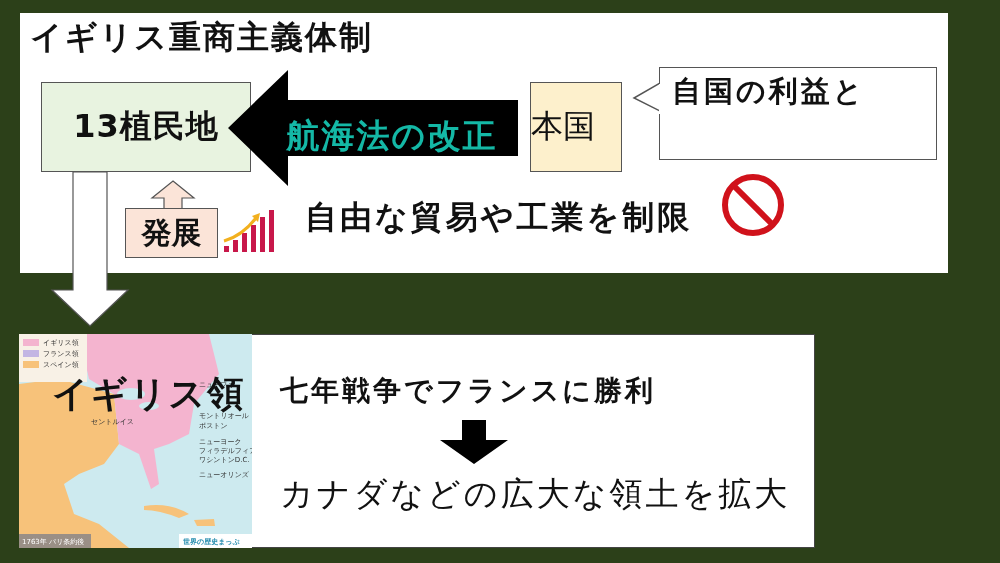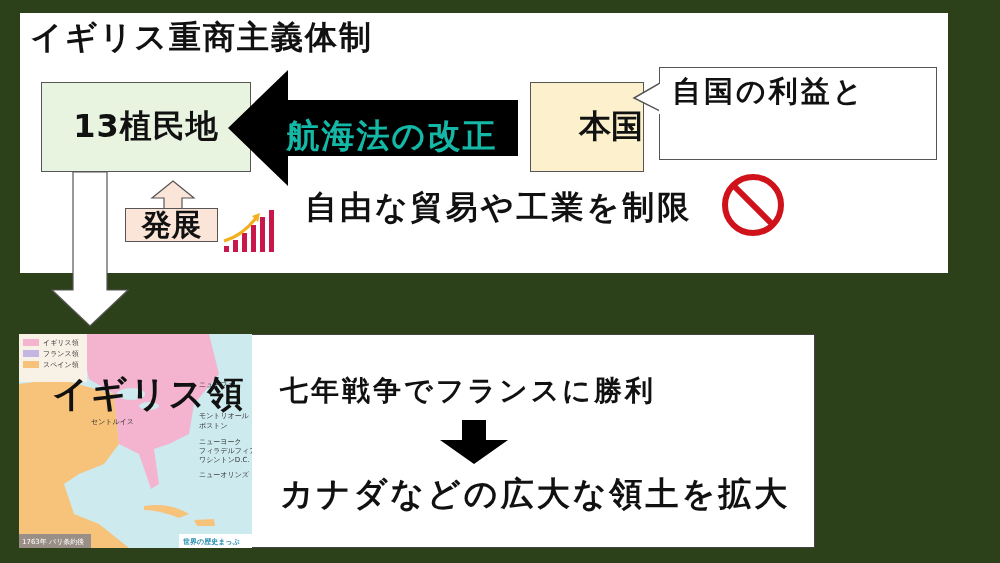--- a/index.html
+++ b/index.html
@@ -8,40 +8,40 @@
     background: #2c4019;
     font-family: "DejaVu Sans", "Liberation Sans", sans-serif;
     color: #111;
   }
   .abs { position: absolute; box-sizing: border-box; }
   .panel-top { left: 20px; top: 13px; width: 928px; height: 260px; background: #fff; }
   .panel-bottom { left: 19px; top: 334px; width: 796px; height: 214px; background: #fff; border: 1px solid #444; }
   .title { left: 30px; top: 16px; font-size: 32px; font-weight: bold; letter-spacing: 2px; white-space: nowrap; }
   .colonies-box { left: 41px; top: 82px; width: 210px; height: 90px; background: #e8f3e0; border: 1.5px solid #555;
     display: flex; align-items: center; justify-content: center; font-size: 32px; font-weight: bold; letter-spacing: 1px; }
-  .home-box { left: 530px; top: 82px; width: 114px; height: 90px; background: #fdf0cc; border: 1.5px solid #555;
-    display: flex; align-items: center; justify-content: flex-end; font-size: 32px; font-weight: bold; }
+  .home-box { left: 530px; top: 82px; width: 92px; height: 90px; background: #fdf0cc; border: 1.5px solid #555;
+    display: flex; align-items: center; justify-content: flex-start; font-size: 32px; font-weight: normal; }
   .bubble { left: 659px; top: 67px; width: 278px; height: 93px; background: #fff; border: 1.5px solid #555;
     font-size: 29px; font-weight: bold; line-height: 42px; padding: 2px 0 0 12px; letter-spacing: 3px; white-space: nowrap; }
   .bubble-tail { left: 632px; top: 80px; width: 30px; height: 36px; }
   .big-arrow { left: 228px; top: 70px; width: 290px; height: 116px; }
   .arrow-label { left: 272px; top: 104px; width: 240px; height: 48px; color: #14b8a6; font-size: 33px; font-weight: bold;
     display: flex; align-items: center; justify-content: center; letter-spacing: 2px; white-space: nowrap; margin-top: 8px; }
-  .restrict-text { left: 305px; top: 186px; font-size: 32px; font-weight: bold; letter-spacing: 3px; white-space: nowrap; font-family: Liberation Mono, monospace; }
+  .restrict-text { left: 305px; top: 196px; font-size: 32px; font-weight: bold; letter-spacing: 3px; white-space: nowrap; font-family: Liberation Mono, monospace; }
   .no-icon { left: 720px; top: 172px; width: 66px; height: 66px; }
   .develop-up { left: 150px; top: 180px; width: 46px; height: 30px; }
-  .develop-box { left: 125px; top: 208px; width: 93px; height: 34px; background: #fbe4d8; border: 1.5px solid #555;
+  .develop-box { left: 125px; top: 208px; width: 93px; height: 50px; background: #fbe4d8; border: 1.5px solid #555;
     display: flex; align-items: center; justify-content: center; font-size: 30px; font-weight: bold; }
   .growth-icon { left: 222px; top: 208px; width: 56px; height: 46px; }
   .down-arrow { left: 50px; top: 172px; width: 80px; height: 156px; }
   .map { left: 19px; top: 334px; width: 233px; height: 214px; overflow: hidden; }
   .map-label { left: 52px; top: 370px; font-size: 36px; font-weight: bold; letter-spacing: 2px; white-space: nowrap; }
   .war-text { left: 280px; top: 372px; font-size: 28px; font-weight: bold; letter-spacing: 3px; white-space: nowrap; }
   .result-arrow { left: 438px; top: 420px; width: 72px; height: 44px; }
-  .result-text { left: 280px; top: 472px; font-size: 33px; font-weight: bold; letter-spacing: 3px; white-space: nowrap; }
+  .result-text { left: 280px; top: 472px; font-size: 33px; font-weight: normal; letter-spacing: 3px; white-space: nowrap; }
   .tiny { font-size: 7px; fill: #333; font-family: "DejaVu Sans", sans-serif; }
 </style>
 </head>
 <body>
 
 <div class="abs panel-top"></div>
 <div class="abs title">イギリス重商主義体制</div>
 
 <div class="abs colonies-box">
   <span>13植民地</span>

